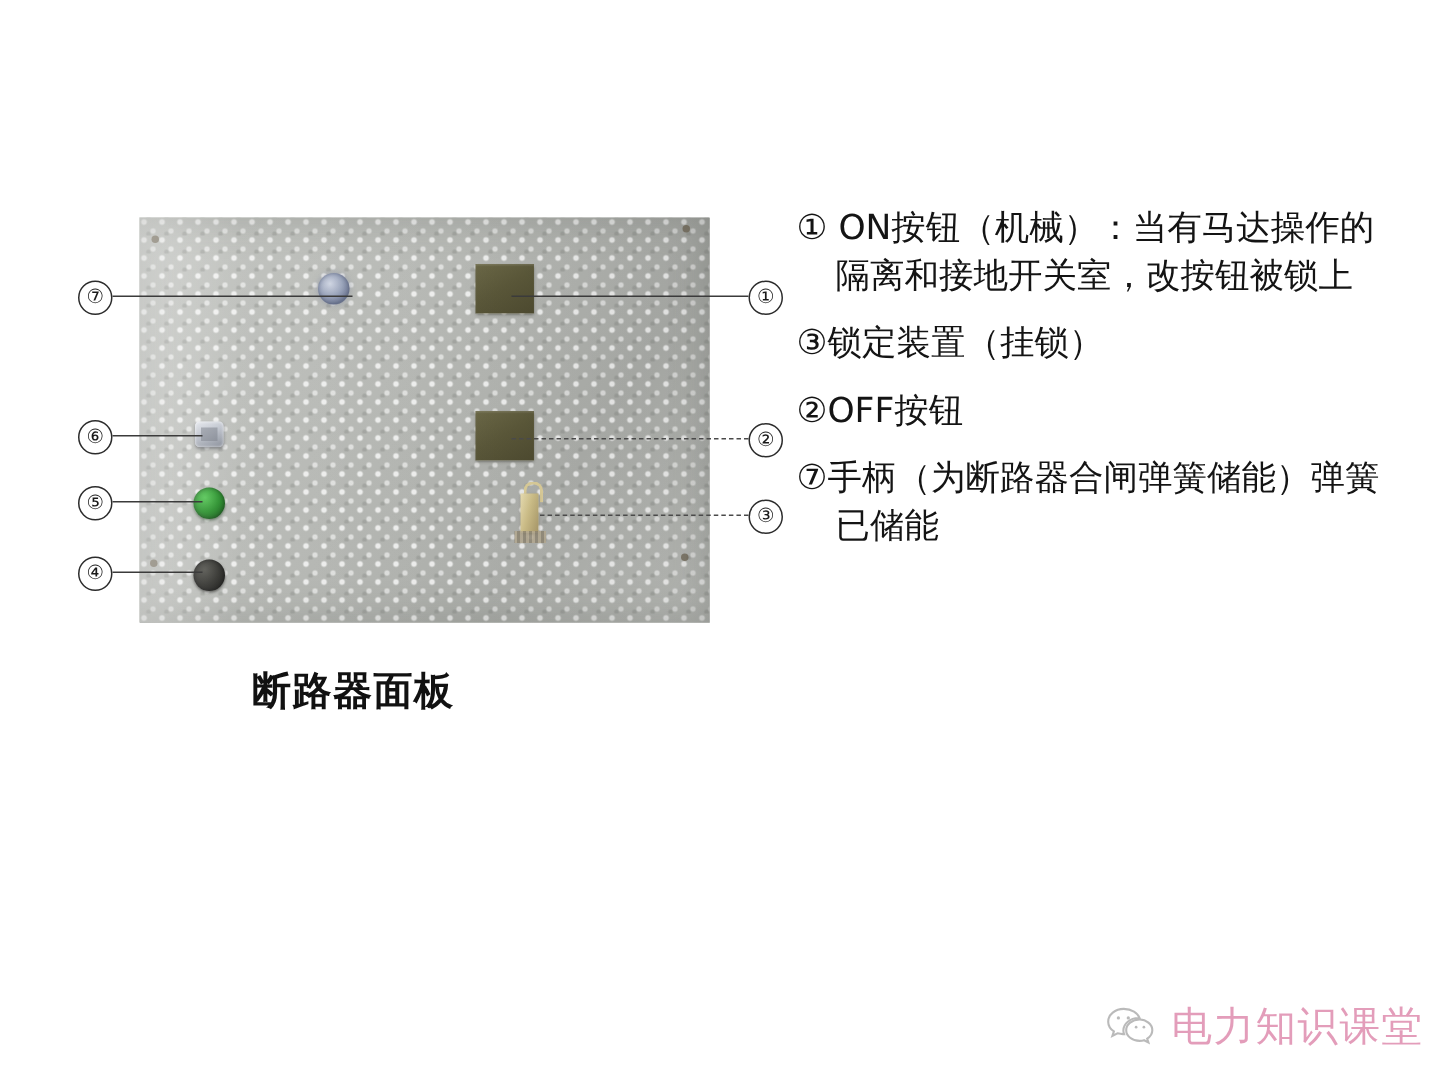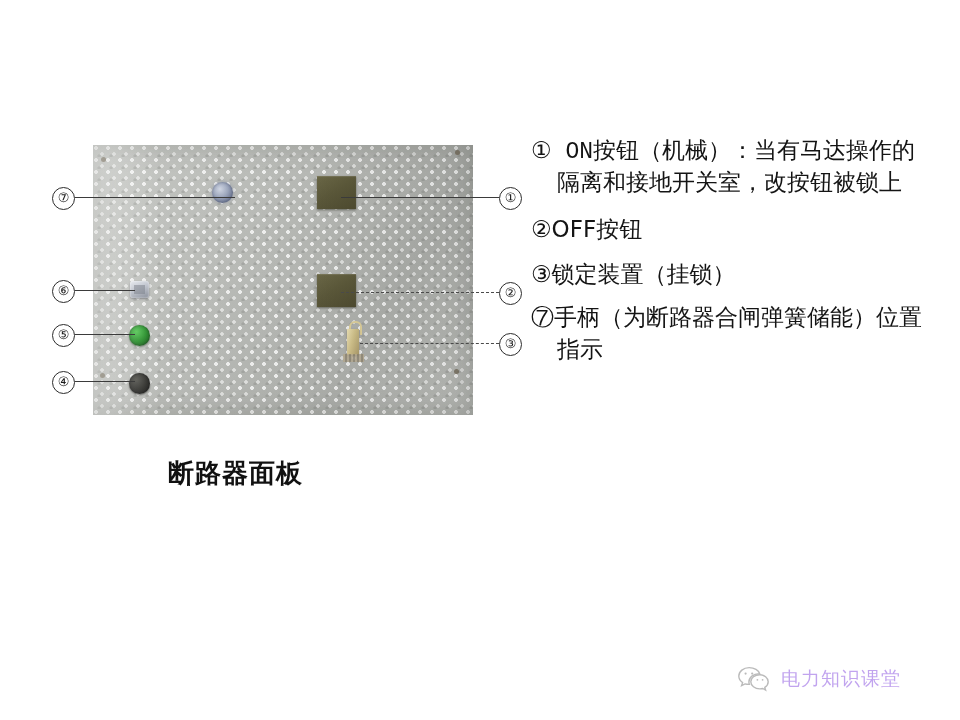--- a/index.html
+++ b/index.html
@@ -167,21 +167,20 @@
   
   #figure-caption {
     position: absolute;
     left: 168px;
     top: 443px;
     font-size: 26px;
     font-weight: bold;
     letter-spacing: 1px;
     color: #111111;
     font-family: "DejaVu Sans", "Liberation Sans", sans-serif;
-    margin-top: 13px;
   }
 
   
   #legend-list {
     position: absolute;
     left: 531px;
     top: 136px;
     width: 400px;
   }
   .legend-item {
@@ -192,41 +191,40 @@
     font-family: "DejaVu Sans", "Liberation Sans", sans-serif;
   }
   .legend-item .legend-text {
     display: block;
     white-space: pre-line;
     text-indent: 0;
   }
   .legend-item.indented .legend-text {
     padding-left: 26px;
     text-indent: -26px;
-    font-family: Liberation Mono, monospace;
   }
 
   
   #watermark {
     position: absolute;
     left: 737px;
     top: 666px;
     display: flex;
     align-items: center;
     gap: 10px;
     opacity: 0.42;
   }
   #watermark-logo {
     width: 34px;
     height: 26px;
     position: relative;
   }
   #watermark-text {
-    font-size: 19px;
-    color: #6d28d9;
+    font-size: 27px;
+    color: #be185d;
     letter-spacing: 1px;
     font-family: "DejaVu Sans", "Liberation Sans", sans-serif;
   }
 </style>
 </head>
 <body>
 
 <div id="panel-figure">
   <div id="panel-photo">
 
@@ -275,32 +273,32 @@
 
 <div id="figure-caption">断路器面板</div>
 
 <div id="legend-list">
 
   <div class="legend-item indented">
     <span class="legend-text">① ON按钮（机械）：当有马达操作的隔离和接地开关室，改按钮被锁上</span>
   </div>
 
   <div class="legend-item">
+    <span class="legend-text">③锁定装置（挂锁）</span>
+  </div>
+
+  <div class="legend-item">
     <span class="legend-text">②OFF按钮</span>
   </div>
 
-  <div class="legend-item">
-    <span class="legend-text">③锁定装置（挂锁）</span>
-  </div>
-
 
 
 
   <div class="legend-item indented">
-    <span class="legend-text">⑦手柄（为断路器合闸弹簧储能）位置指示</span>
+    <span class="legend-text">⑦手柄（为断路器合闸弹簧储能）弹簧已储能</span>
   </div>
 
 </div>
 
 <div id="watermark">
   <div id="watermark-logo">
     <svg width="34" height="26" viewBox="0 0 34 26" aria-hidden="true">
       <path d="M12.2 1.6C6.4 1.6 1.8 5.4 1.8 10.1c0 2.6 1.5 4.9 3.8 6.5l-1 3 3.4-1.7c1.2.3 2.4.5 3.6.5h.8c-.3-.8-.5-1.6-.5-2.4 0-4.6 4.5-8.3 10.1-8.3h.7C21.6 4.3 17.4 1.6 12.2 1.6z" fill="none" stroke="#5d5d5d" stroke-width="1.4"></path>
       <circle cx="8.6" cy="7.6" r="1.1" fill="#5d5d5d"></circle>
       <circle cx="15.2" cy="7.6" r="1.1" fill="#5d5d5d"></circle>

